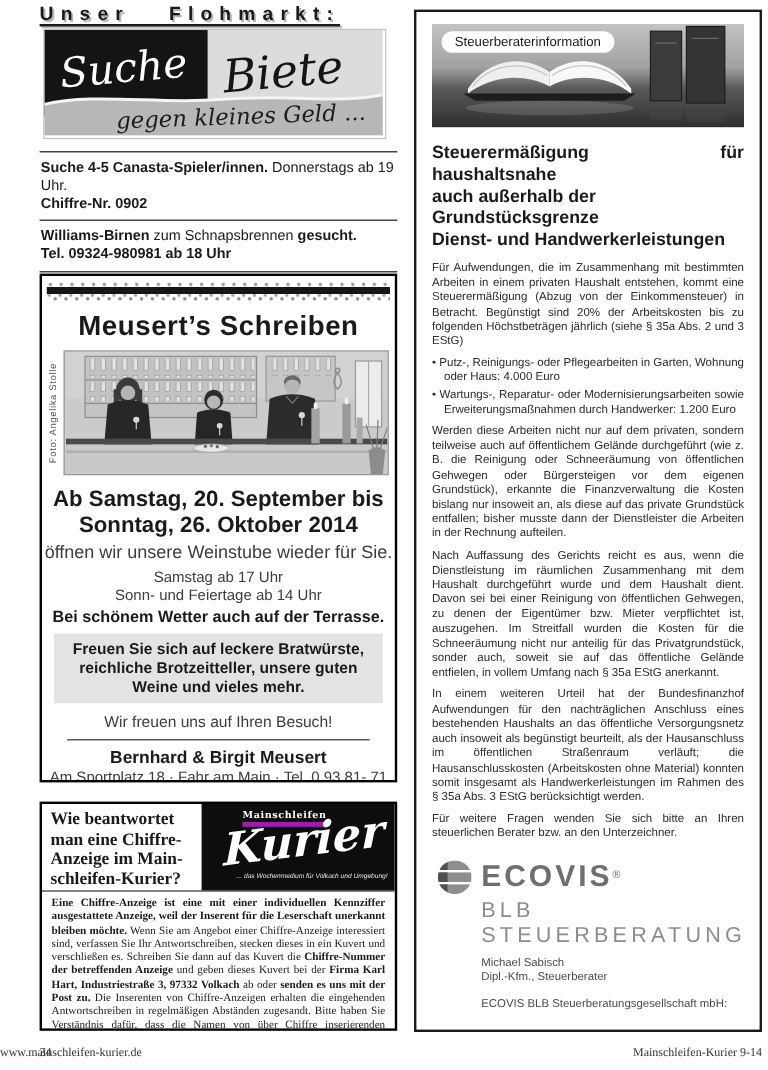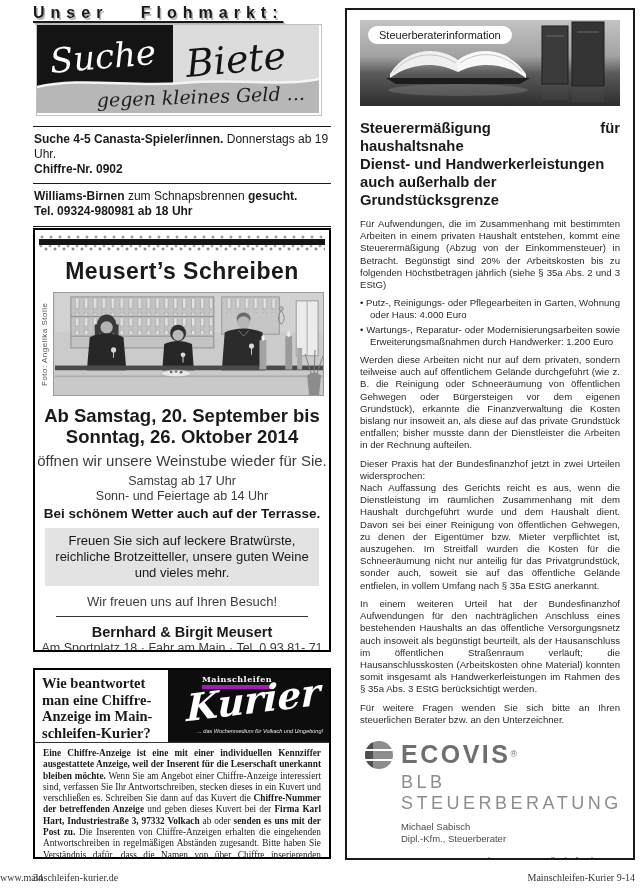--- a/index.html
+++ b/index.html
@@ -32,21 +32,21 @@
   .ws-title{margin-top:7px;font-size:23px;font-weight:bold;letter-spacing:.5px;}
   .ws-photo-row{display:flex;margin:7px 5px 0;height:104px;}
   .ws-credit{writing-mode:vertical-rl;transform:rotate(180deg);font-size:8px;color:#555;
     width:13px;text-align:center;letter-spacing:.5px;}
   .ws-photo{flex:1;border:1px solid #999;overflow:hidden;background:#cbcbcb;}
   .ws-dates{margin-top:9px;font-size:18.5px;font-weight:bold;line-height:21px;}
   .ws-open{margin-top:5px;font-size:15px;color:#3c3c3c;}
   .ws-hours{margin-top:5px;font-size:12.5px;line-height:15px;color:#3c3c3c;}
   .ws-terrace{margin-top:2px;font-size:13.5px;font-weight:bold;}
   .ws-highlight{margin:7px 10px 0;background:#e3e3e3;padding:5px 8px;font-size:13px;
-    font-weight:normal;line-height:16px;}
+    font-weight:bold;line-height:16px;}
   .ws-welcome{margin-top:8px;font-size:13px;color:#3c3c3c;}
   .ws-hr{margin:7px auto 0;width:252px;border-top:1.5px solid #333;}
   .ws-owners{margin-top:7px;font-size:14.5px;font-weight:bold;}
   .ws-address{margin-top:1px;font-size:12.5px;color:#3c3c3c;}
 
   
   .chiffre{position:absolute;left:33px;top:668px;width:298px;height:191px;border:2px solid #000;
     box-sizing:border-box;overflow:hidden;}
   .ch-head{display:flex;height:72px;border-bottom:1px solid #333;}
   .ch-question{width:122px;padding:5px 4px 0 7px;font-family:"Liberation Serif",serif;
@@ -250,32 +250,31 @@
         <path d="M98,40 C120,24 150,30 166,54 L166,58 C148,44 120,40 98,52 Z" fill="#f8f8f8"></path>
         <path d="M34,52 C48,34 74,29 96,43 M100,43 C120,29 146,33 162,52" stroke="#c4c4c4" fill="none" stroke-width="1"></path>
         <path d="M26,58 L170,58 L160,64 L36,64 Z" fill="#1d1d1d"></path>
         <ellipse cx="98" cy="70" rx="70" ry="6" fill="#ffffff" opacity="0.14"></ellipse>
       </svg>
       <div class="st-label">Steuerberaterinformation</div>
     </div>
 
     <div class="st-heading">
       <div class="jl">Steuerermäßigung für haushaltsnahe</div>
+      <div>auch außerhalb der Grundstücksgrenze</div>
       <div>Dienst- und Handwerkerleistungen</div>
-      <div>auch außerhalb der Grundstücksgrenze</div>
     </div>
 
     <div class="st-text">
       <p class="para">Für Aufwendungen, die im Zusammenhang mit bestimmten Arbeiten in einem privaten Haushalt entstehen, kommt eine Steuerermäßigung (Abzug von der Einkommensteuer) in Betracht. Begünstigt sind 20% der Arbeitskosten bis zu folgenden Höchstbeträgen jährlich (siehe § 35a Abs. 2 und 3 EStG)</p>
       <div class="bullets">
         <div class="bullet">Putz-, Reinigungs- oder Pflegearbeiten in Garten, Wohnung oder Haus: 4.000 Euro</div>
         <div class="bullet">Wartungs-, Reparatur- oder Modernisierungsarbeiten sowie Erweiterungsmaßnahmen durch Handwerker: 1.200 Euro</div>
       </div>
       <p class="para">Werden diese Arbeiten nicht nur auf dem privaten, sondern teilweise auch auf öffentlichem Gelände durchgeführt (wie z. B. die Reinigung oder Schneeräumung von öffentlichen Gehwegen oder Bürgersteigen vor dem eigenen Grundstück), erkannte die Finanzverwaltung die Kosten bislang nur insoweit an, als diese auf das private Grundstück entfallen; bisher musste dann der Dienstleister die Arbeiten in der Rechnung aufteilen.</p>
-      <p class="para tight">Dieser Praxis hat der Bundesfinanzhof jetzt in zwei Urteilen widersprochen:</p>
       <p class="para">Nach Auffassung des Gerichts reicht es aus, wenn die Dienstleistung im räumlichen Zusammenhang mit dem Haushalt durchgeführt wurde und dem Haushalt dient. Davon sei bei einer Reinigung von öffentlichen Gehwegen, zu denen der Eigentümer bzw. Mieter verpflichtet ist, auszugehen. Im Streitfall wurden die Kosten für die Schneeräumung nicht nur anteilig für das Privatgrundstück, sonder auch, soweit sie auf das öffentliche Gelände entfielen, in vollem Umfang nach § 35a EStG anerkannt.</p>
       <p class="para">In einem weiteren Urteil hat der Bundesfinanzhof Aufwendungen für den nachträglichen Anschluss eines bestehenden Haushalts an das öffentliche Versorgungsnetz auch insoweit als begünstigt beurteilt, als der Hausanschluss im öffentlichen Straßenraum verläuft; die Hausanschlusskosten (Arbeitskosten ohne Material) konnten somit insgesamt als Handwerkerleistungen im Rahmen des § 35a Abs. 3 EStG berücksichtigt werden.</p>
       <p class="para">Für weitere Fragen wenden Sie sich bitte an Ihren steuerlichen Berater bzw. an den Unterzeichner.</p>
     </div>
 
     <div class="ecovis">
       <div class="ec-logo-row">
         <svg width="34" height="30" viewBox="0 0 34 30">
           <defs>
               <clipPath id="ecc">

